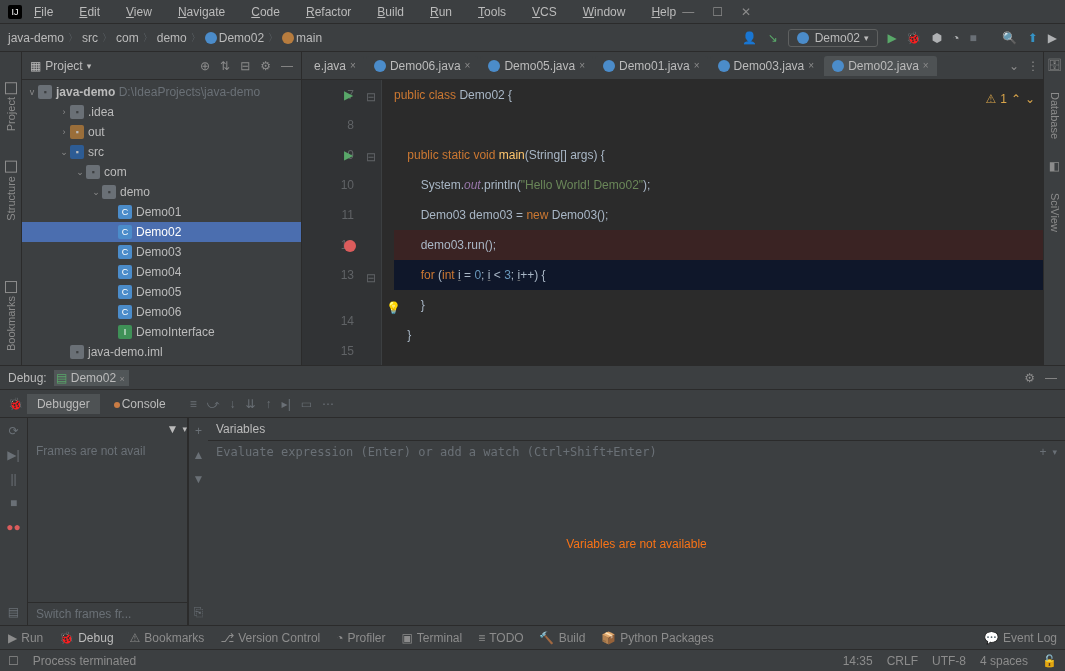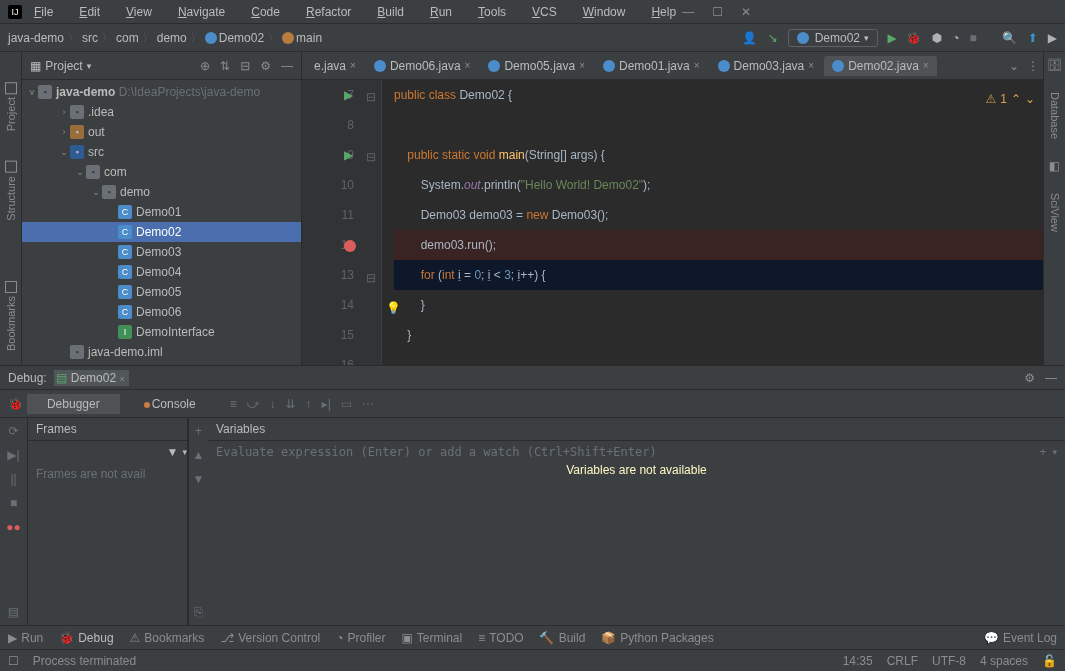--- a/index.html
+++ b/index.html
@@ -71,33 +71,33 @@
   .str{color:#6a8759}
   .fld{color:#9876aa;font-style:italic}
   .var-u{text-decoration:underline;text-decoration-color:#606366}
   .play-g{color:#59a869;position:absolute}
   .bulb{color:#d9a54a;position:absolute}
   .warn-corner{position:absolute;right:8px;top:4px;color:#d9a54a;display:flex;align-items:center;gap:4px}
   
   .debug-panel{height:260px;border-top:1px solid #2b2b2b;display:flex;flex-direction:column;background:#3c3f41}
   .debug-head{height:24px;display:flex;align-items:center;padding:0 8px;justify-content:space-between;border-bottom:1px solid #2b2b2b}
   .debug-tabs{height:28px;display:flex;align-items:center;padding:0 8px;gap:4px;border-bottom:1px solid #2b2b2b}
-  .dtab{padding:3px 20px;cursor:pointer}
+  .dtab{padding:3px 10px;cursor:pointer}
   .dtab.active{background:#4e5254}
   .debug-tools{display:flex;gap:10px;color:#6a7076;margin-left:10px}
   .debug-body{flex:1;display:flex}
   .debug-icons-col{width:28px;border-right:1px solid #2b2b2b;display:flex;flex-direction:column;align-items:center;padding:6px 0;gap:10px;color:#59a869}
   .frames-col{width:160px;border-right:1px solid #2b2b2b;display:flex;flex-direction:column}
   .col-head{padding:4px 8px;border-bottom:1px solid #2b2b2b;color:#bbbbbb;display:flex;justify-content:space-between;align-items:center}
   .frames-body{flex:1;display:flex;flex-direction:column;padding:4px 8px;color:#6a7076}
   .frames-filter{display:flex;align-items:center;gap:4px;padding:4px 0;justify-content:flex-end}
   .vars-col{flex:1;display:flex;flex-direction:column}
   .vars-toolbar{display:flex;align-items:center;gap:6px;padding:4px 8px;color:#6a7076}
   .vars-hint{flex:1;color:#6a7076;font-family:Consolas,monospace;font-size:12px}
-  .vars-body{flex:1;display:flex;align-items:flex-start;justify-content:center;color:#fef9c3}
+  .vars-body{flex:1;display:flex;align-items:center;justify-content:center;color:#f97316}
   .vars-rightcol{width:20px;border-left:1px solid #2b2b2b;display:flex;flex-direction:column;align-items:center;padding:6px 0;gap:10px;color:#6a7076}
   .switch-hint{border-top:1px solid #2b2b2b;padding:4px 8px;color:#6a7076}
 
   .bottom-tools{height:24px;border-top:1px solid #2b2b2b;display:flex;align-items:center;padding:0 8px;gap:16px;background:#3c3f41}
   .bt-item{display:flex;align-items:center;gap:4px;color:#8c8c8c;cursor:pointer}
   .bt-item.active{color:#bbbbbb}
   .bt-spacer{flex:1}
   
   .statusbar{height:22px;border-top:1px solid #2b2b2b;display:flex;align-items:center;padding:0 8px;background:#3c3f41;color:#8c8c8c;gap:14px}
   .statusbar .sp{flex:1}
@@ -304,21 +304,21 @@
         <span class="play-g" style="left:42px;top:0">▶</span>
         <span class="play-g" style="left:42px;top:60px">▶</span>
         <span class="breakpoint" style="left:42px;top:160px"></span>
       <div style="height: 30px;">7</div>
           <div style="height: 30px;">8</div>
           <div style="height: 30px;">9</div>
           <div style="height: 30px;">10</div>
           <div style="height: 30px;">11</div>
           <div style="height: 30px;">12</div>
           <div style="height: 30px;">13</div>
-          <div style="height: 30px;">14</div>
+          <div style="height: 30px; margin-top: 16px;">14</div>
           <div style="height: 30px;">15</div>
           <div style="height: 30px;">16</div>
         </div>
       <div class="gutter-inner">
         <span style="position:absolute;top:2px;left:4px;color:#606366">⊟</span>
         <span style="position:absolute;top:62px;left:4px;color:#606366">⊟</span>
         <span style="position:absolute;top:183px;left:4px;color:#606366">⊟</span>
         <span class="bulb" style="left:24px;top:213px">💡</span>
       </div>
       <div class="code-text" id="codelines">
@@ -385,30 +385,28 @@
     <div class="debug-icons-col">
       <span style="color:#6a7076">⟳</span>
       <span style="color:#6a7076">▶|</span>
       <span style="color:#6a7076">||</span>
       <span style="color:#6a7076">■</span>
       <span style="color:#db5c5c">●●</span>
       <div style="flex:1"></div>
       <span style="color:#6a7076">▤</span>
     </div>
     <div class="frames-col">
-      <div class="col-head">
-          <span>Frames</span>
-        </div>
       <div class="frames-filter">
         <span>▼</span>
         <span style="font-size:9px">▾</span>
       </div>
       <div class="frames-body">
         <span>Frames are not avail</span>
       </div>
+      <div class="switch-hint">Switch frames fr...</div>
     </div>
     <div class="vars-rightcol">
        <span>+</span>
        <span>▲</span>
        <span>▼</span>
        <div style="flex:1"></div>
        <span>⎘</span>
     </div>
     <div class="vars-col">
       <div class="col-head">

